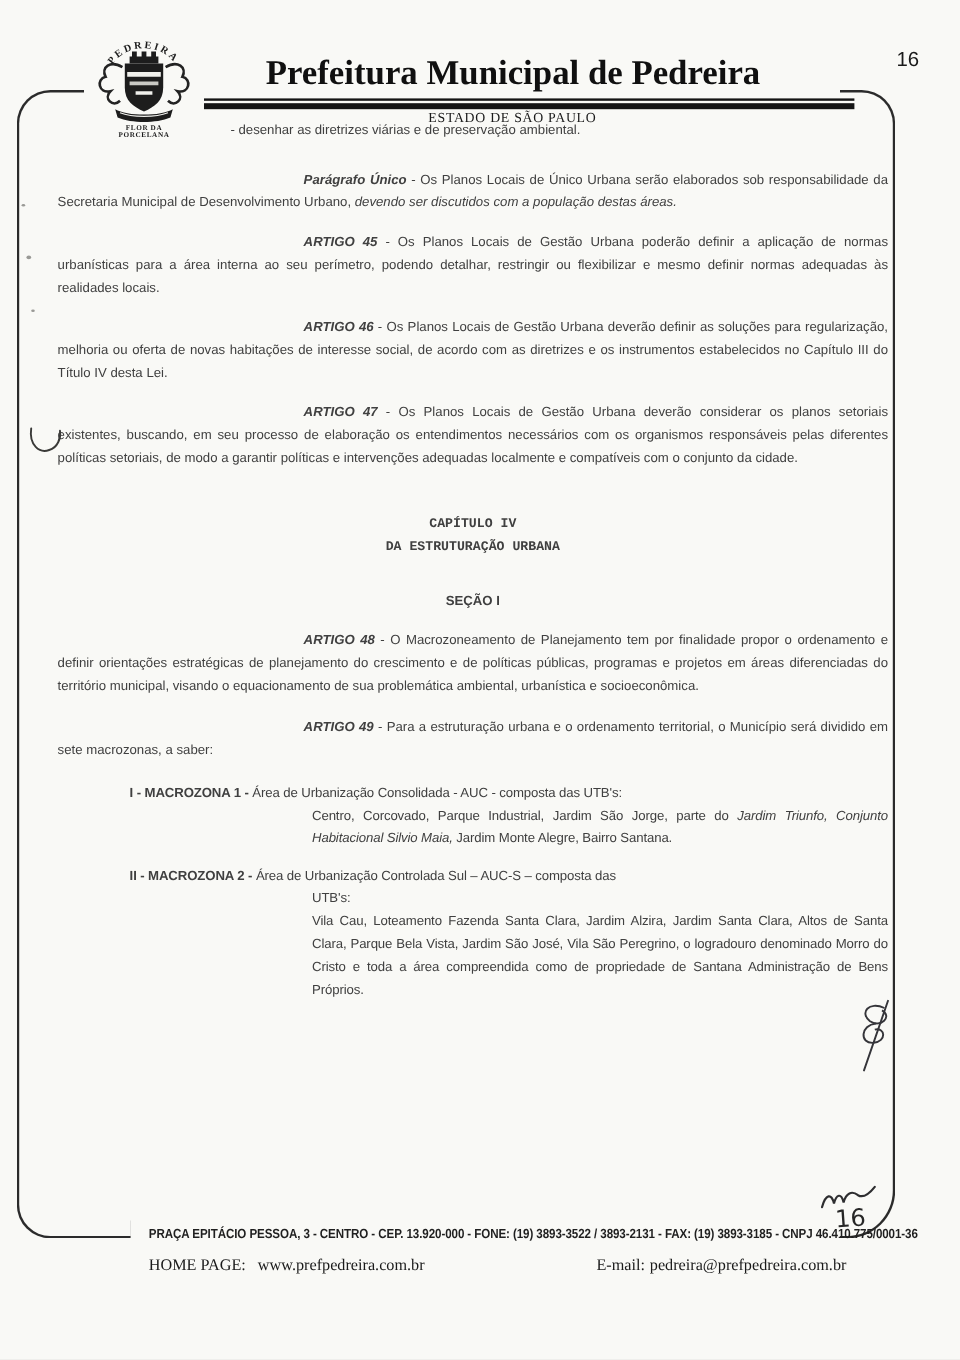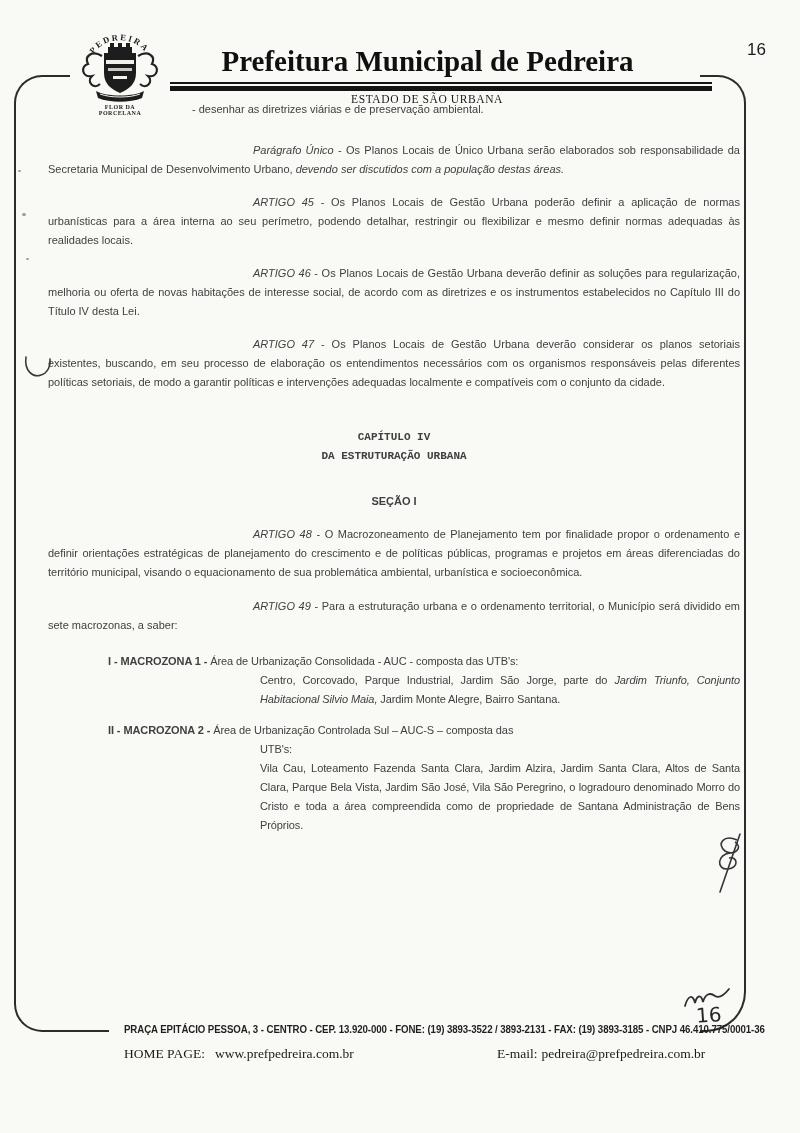--- a/index.html
+++ b/index.html
@@ -42,21 +42,21 @@
   .pagenum-top { position:absolute; left:747px; top:40px; font-size:17px; color:#1a1a1a; }
   
   .body {
     position:absolute; left:48px; top:100px; width:692px;
     font-size:11px; line-height:19px; text-align:justify; color:#404040;
   }
   .line-iv { display:flex; text-align:left; }
   .line-iv .numeral { width:52px; margin-left:92px; flex:none; }
   .para { text-indent:205px; margin-top:14px; }
   .para.first { margin-top:22px; }
-  .lead { font-weight:normal; font-style:italic; }
+  .lead { font-weight:bold; font-style:italic; }
   .it { font-style:italic; }
   .heading-center { text-align:center; font-weight:bold; text-indent:0; }
   .heading-center.cap { margin-top:36px;font-family:Liberation Mono, monospace; }
   .heading-center.sec { margin-top:26px; }
   .macro {
     margin-left:60px; padding-left:152px; text-indent:-152px;
     white-space:pre-wrap; letter-spacing:-0.1px; text-align:justify;
   }
   .macro.m1 { margin-top:17px; }
   .macro.m2 { margin-top:12px; }
@@ -114,21 +114,21 @@
     </svg>
     <div class="logo-caption">
       <div>FLOR DA</div>
       <div>PORCELANA</div>
     </div>
   </div>
 
   <h1 class="page-title">Prefeitura Municipal de Pedreira</h1>
   <div class="title-rule-thin"></div>
   <div class="title-rule-thick"></div>
-  <div class="estado">ESTADO DE SÃO URBANA</div>
+  <div class="estado">ESTADO DE SÃO PAULO</div>
   <div class="pagenum-top">16</div>
 
   <div class="body">
 
     <p class="line-iv">
       <span class="numeral">IV</span>
       <span>- desenhar as diretrizes viárias e de preservação ambiental.</span>
     </p>
 
     <p class="para first"><span class="lead">Parágrafo Único</span><span> - Os Planos Locais de Único Urbana serão elaborados sob responsabilidade da Secretaria Municipal de Desenvolvimento Urbano, </span><span class="it">devendo ser discutidos com a população destas áreas.</span></p>

